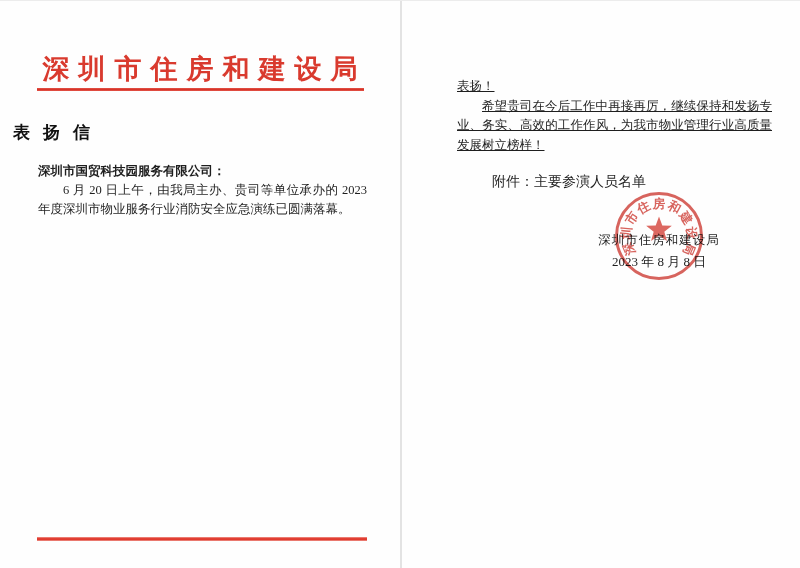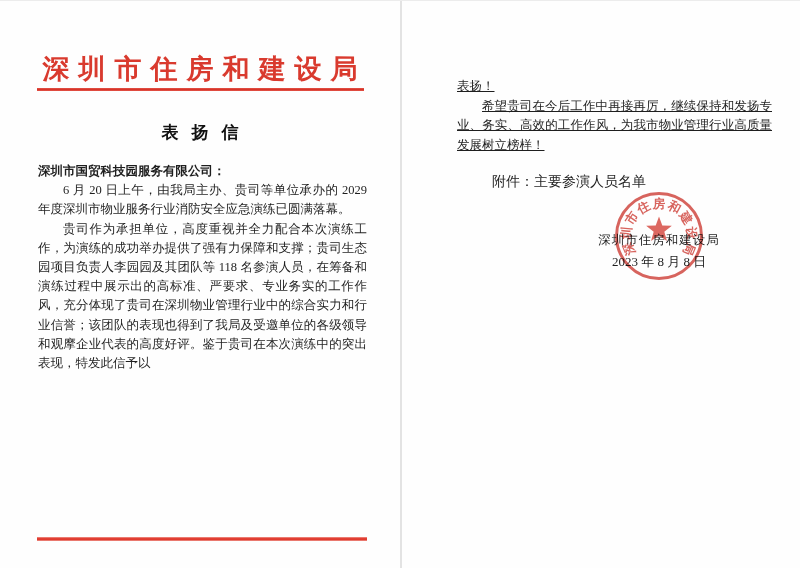--- a/index.html
+++ b/index.html
@@ -16,21 +16,21 @@
   .agency{
     position:absolute;top:50px;left:0;width:100%;text-align:center;
     font-size:27px;font-weight:bold;color:#d93a2e;
     letter-spacing:9px;text-indent:9px;white-space:nowrap;
   }
   .header-rule{
     position:absolute;top:87px;left:37px;width:327px;height:3px;
     background:linear-gradient(180deg,#e4554a 0%,#d6352a 50%,#e4554a 100%);
   }
   .letter-title{
-    position:absolute;top:120px;left:0;width:100%;text-align:center;
+    position:absolute;top:120px;left:0;width:100%;
     font-size:17px;font-weight:bold;color:#111;
     letter-spacing:13px;text-indent:13px;white-space:nowrap;
   }
   .body-text{
     position:absolute;top:161px;left:38px;width:329px;
     font-size:12.5px;line-height:19.2px;
     text-align:justify;text-justify:inter-ideograph;
   }
   .body-text p{margin:0;text-indent:2em;}
   .body-text p.no-indent{text-indent:0;font-weight:bold;}
@@ -68,22 +68,21 @@
 <body>
 
 <div class="canvas">
 
   <div class="page page-left">
     <div class="agency">深圳市住房和建设局</div>
     <div class="header-rule"></div>
     <div class="letter-title">表扬信</div>
     <div class="body-text">
       <p class="no-indent">深圳市国贸科技园服务有限公司：</p>
-      <p>6 月 20 日上午，由我局主办、贵司等单位承办的 2029 年度深圳市物业服务行业消防安全应急演练已圆满落幕。</p>
-      <p>贵司作为承担单位，高度重视并全力配合本次演练工作，为演练的成功举办提供了强有力保障和支撑；贵司生态园项目负责人李园园及其团队等 118 名参演人员，在筹备和演练过程中展示出的高标准、严要求、专业务实的工作作风，充分体现了贵司在深圳物业管理行业中的综合实力和行业信誉；该团队的表现也得到了我局及受邀单位的各级领导和观摩企业代表的高度好评。鉴于贵司在本次演练中的突出表现，特发此信予以</p>
+      <p>6 月 20 日上午，由我局主办、贵司等单位承办的 2023 年度深圳市物业服务行业消防安全应急演练已圆满落幕。</p>
     </div>
     <div class="footer-rule"></div>
   </div>
 
   <div class="page page-right">
     <div class="body-text-r">
       <p class="no-indent">表扬！</p>
       <p>希望贵司在今后工作中再接再厉，继续保持和发扬专业、务实、高效的工作作风，为我市物业管理行业高质量发展树立榜样！</p>
     </div>
     <div class="attachment">附件：主要参演人员名单</div>

